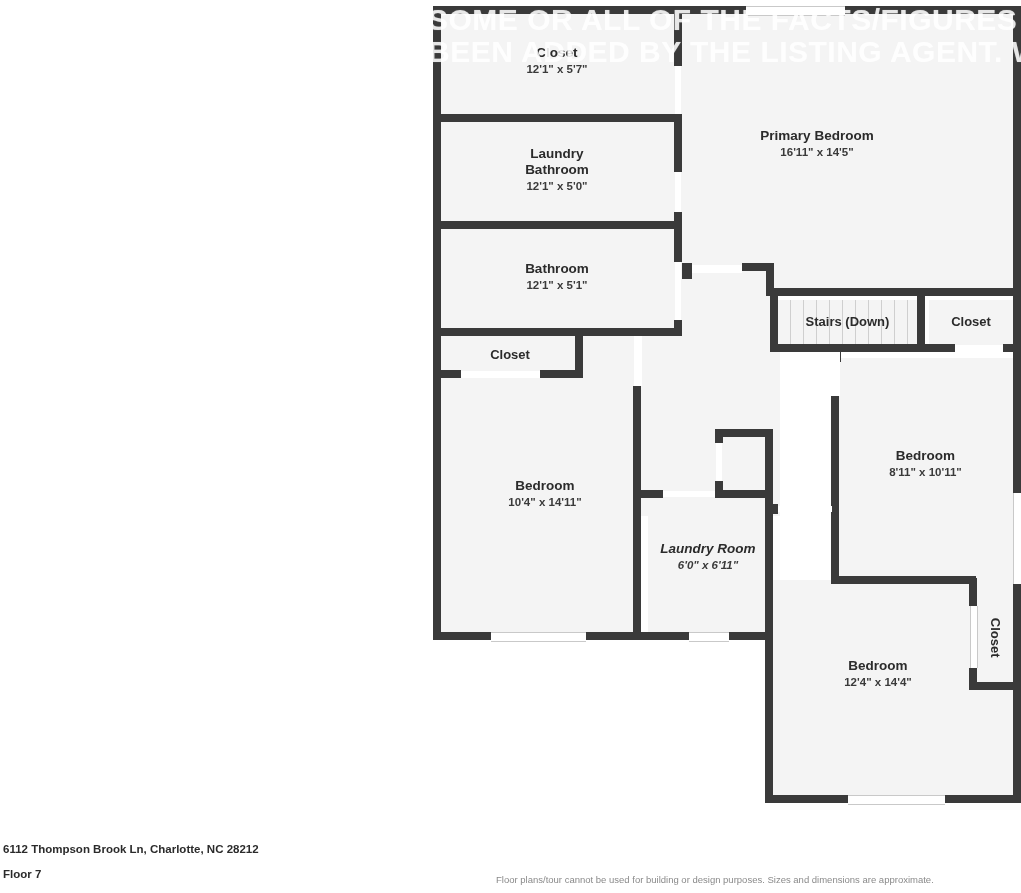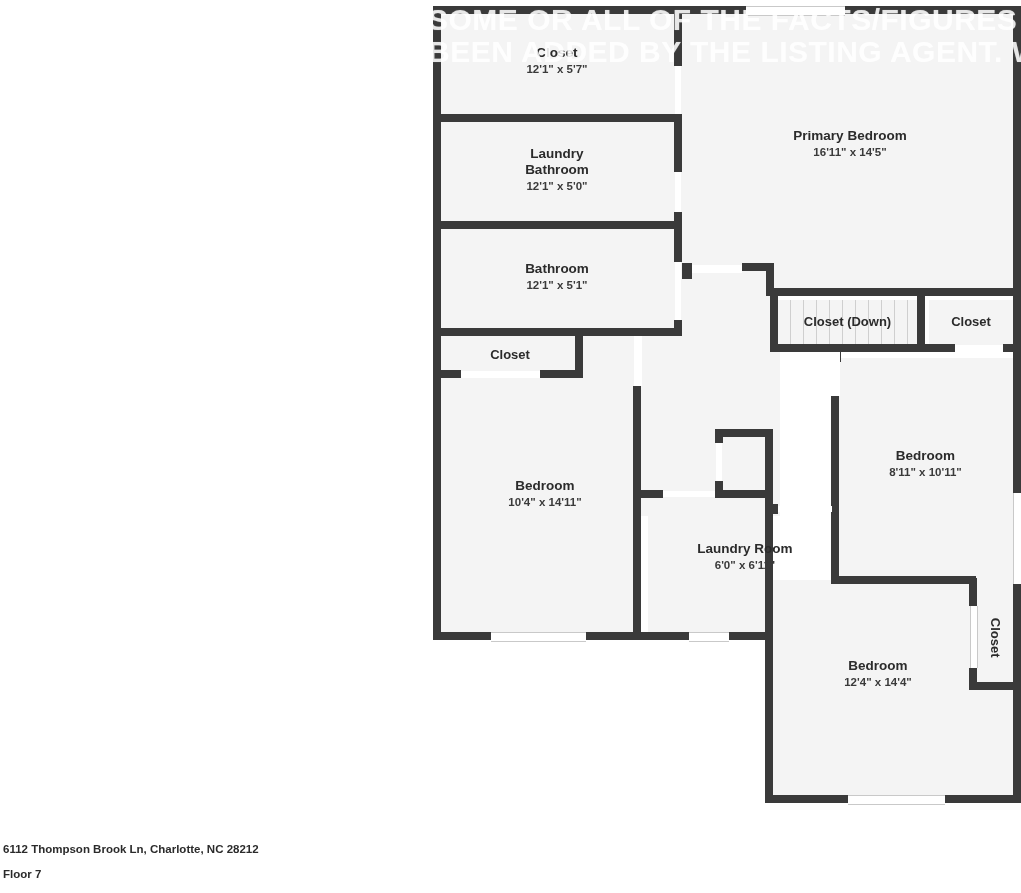--- a/index.html
+++ b/index.html
@@ -180,39 +180,39 @@
 
     <div class="label" style="left:457px;top:261px;width:200px;">
       <div class="name">Bathroom</div>
       <div class="dims">12'1" x 5'1"</div>
     </div>
 
     <div class="label small" style="left:442px;top:347px;width:136px;">
       <div class="name">Closet</div>
     </div>
 
-    <div class="label" style="left:720px;top:128px;width:260px;text-align:center;">
+    <div class="label" style="left:687px;top:128px;width:260px;text-align:center;">
       <div class="name">Primary Bedroom</div>
       <div class="dims">16'11" x 14'5"</div>
     </div>
 
     <div class="label small" style="left:778px;top:314px;width:139px;">
-      <div class="name">Closet (Down)</div>
+      <div class="name">Stairs (Down)</div>
     </div>
 
     <div class="label small" style="left:929px;top:314px;width:84px;">
       <div class="name">Closet</div>
     </div>
 
     <div class="label" style="left:445px;top:478px;width:200px;">
       <div class="name">Bedroom</div>
       <div class="dims">10'4" x 14'11"</div>
     </div>
 
-    <div class="label" style="left:665px;top:541px;width:160px;">
+    <div class="label" style="left:628px;top:541px;width:160px;font-style:italic;">
       <div class="name">Laundry Room</div>
       <div class="dims">6'0" x 6'11"</div>
     </div>
 
     <div class="label" style="left:838px;top:448px;width:175px;">
       <div class="name">Bedroom</div>
       <div class="dims">8'11" x 10'11"</div>
     </div>
 
     <div class="label" style="left:778px;top:658px;width:200px;">
@@ -226,14 +226,15 @@
 
     <div class="watermark">
       <div>SOME OR ALL OF THE FACTS/FIGURES HAVE</div>
       <div>BEEN ADDED BY THE LISTING AGENT. WEBSIT</div>
     </div>
 
   </div>
 
   <div class="footer-addr">6112 Thompson Brook Ln, Charlotte, NC 28212</div>
   <div class="footer-floor">Floor 7</div>
+  <div class="footer-disc">Floor plans/tour cannot be used for building or design purposes. Sizes and dimensions are approximate.</div>
 
 </div>
 
 </body></html>

